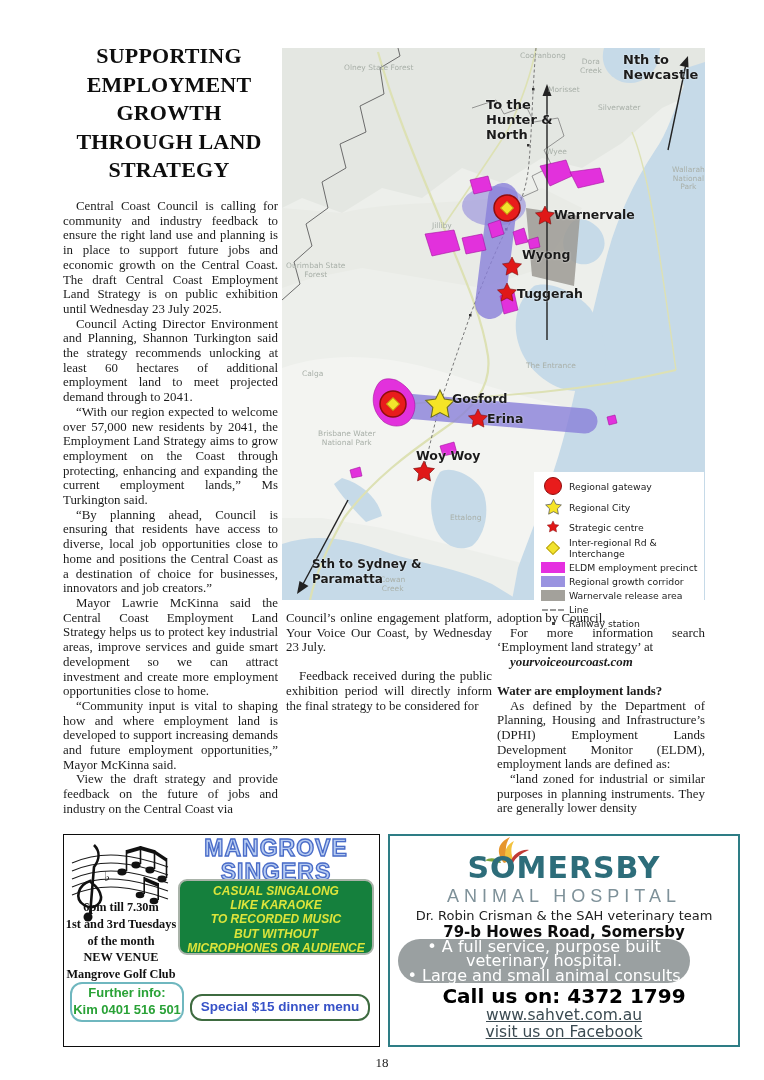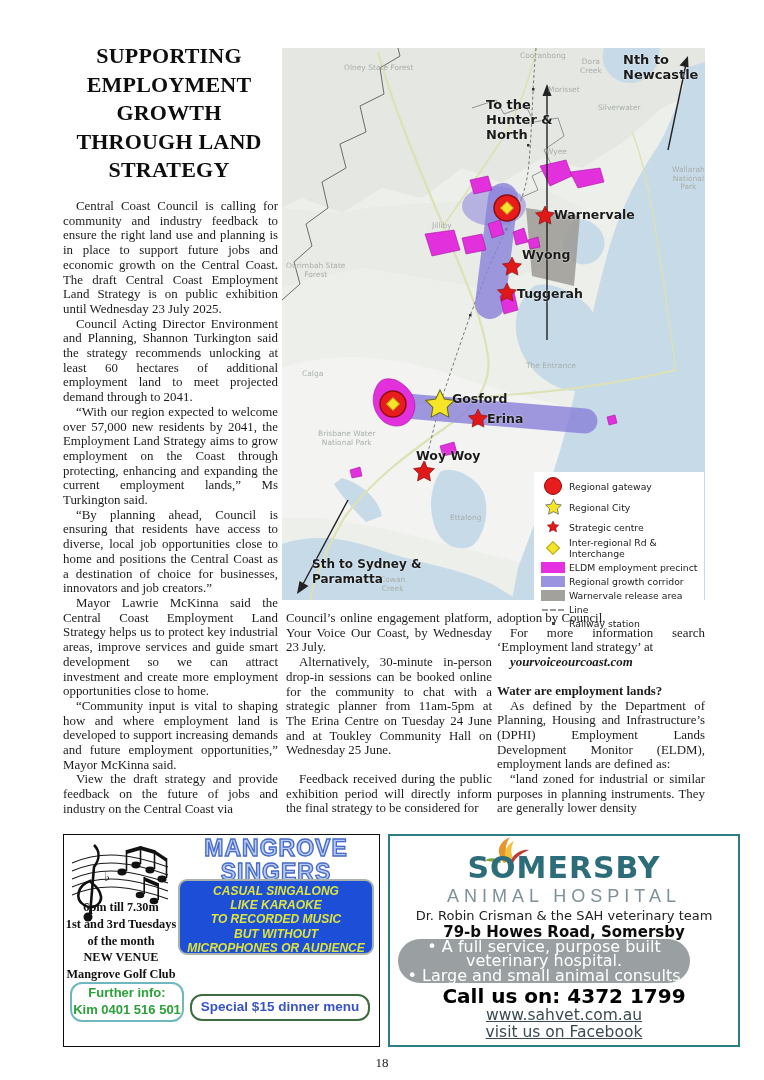--- a/index.html
+++ b/index.html
@@ -44,21 +44,21 @@
 
   
   .ad-mangrove { position:absolute; left:63px; top:834px; width:317px; height:213px;
                  border:1.5px solid #0c0c0c; box-sizing:border-box; background:#fff;
                  font-family:"Liberation Sans", sans-serif; }
   .mg-title { position:absolute; left:110px; top:1px; width:204px; text-align:center;
               font-size:23px; line-height:24px; font-weight:800; letter-spacing:1px;
               color:#b6cbf1; -webkit-text-stroke:1.3px #4a6cc8;
               text-shadow:0 0 1px #4a6cc8; white-space:pre-line; }
   .mg-green { position:absolute; left:114px; top:44px; width:196px; height:76px;
-              background:#1d4ed8; border:2px solid #a9b3a9; border-radius:9px; box-sizing:border-box;
+              background:#15803d; border:2px solid #a9b3a9; border-radius:9px; box-sizing:border-box;
               color:#dce43b; font-weight:bold; font-style:italic; font-size:12px; line-height:14.2px;
               text-align:center; white-space:pre-line; padding-top:3px; }
   .mg-sched { position:absolute; left:0; top:64px; width:114px; text-align:center;
               font-family:"Liberation Serif", serif; font-weight:bold; font-size:12.3px;
               line-height:16.8px; color:#111; white-space:pre-line; }
   .mg-tag { position:absolute; left:116px; top:127px; width:196px; text-align:center;
             font-weight:bold; font-size:13.2px; line-height:18.5px; color:#49525a; white-space:pre-line; }
   .mg-info { position:absolute; left:6px; top:147px; width:114px; height:40px;
              border:2.5px solid #6fb7bf; border-radius:12px; box-sizing:border-box; background:#fff;
              color:#2aa237; font-weight:bold; font-size:13px; line-height:16.5px;
@@ -104,21 +104,20 @@
     <p>Council Acting Director Environment and Planning, Shannon Turkington said the strategy recommends unlocking at least 60 hectares of additional employment land to meet projected demand through to 2041.</p>
     <p>“With our region expected to welcome over 57,000 new residents by 2041, the Employment Land Strategy aims to grow employment on the Coast through protecting, enhancing and expanding the current employment lands,” Ms Turkington said.</p>
     <p>“By planning ahead, Council is ensuring that residents have access to diverse, local job opportunities close to home and positions the Central Coast as a destination of choice for businesses, innovators and job creators.”</p>
     <p>Mayor Lawrie McKinna said the Central Coast Employment Land Strategy helps us to protect key industrial areas, improve services and guide smart development so we can attract investment and create more employment opportunities close to home.</p>
     <p>“Community input is vital to shaping how and where employment land is developed to support increasing demands and future employment opportunities,” Mayor McKinna said.</p>
     <p>View the draft strategy and provide feedback on the future of jobs and industry on the Central Coast via</p>
   </div>
 
   <div class="col" id="col2">
     <p class="noindent">Council’s online engagement platform, Your Voice Our Coast, by Wednesday 23 July.</p>
-    <p>Alternatively, 30-minute in-person drop-in sessions can be booked online for the community to chat with a strategic planner from 11am-5pm at The Erina Centre on Tuesday 24 June and at Toukley Community Hall on Wednesday 25 June.</p>
     <p class="gap-before">Feedback received during the public exhibition period will directly inform the final strategy to be considered for</p>
   </div>
 
   <div class="col" id="col3">
     <p class="noindent">adoption by Council.</p>
     <p><span>For more information search ‘Employment land strategy’ at</span>
       <span class="site">yourvoiceourcoast.com</span></p>
     <p class="subhead">Water are employment lands?</p>
     <p>As defined by the Department of Planning, Housing and Infrastructure’s (DPHI) Employment Lands Development Monitor (ELDM), employment lands are defined as:</p>
     <p>“land zoned for industrial or similar purposes in planning instruments. They are generally lower density</p>

